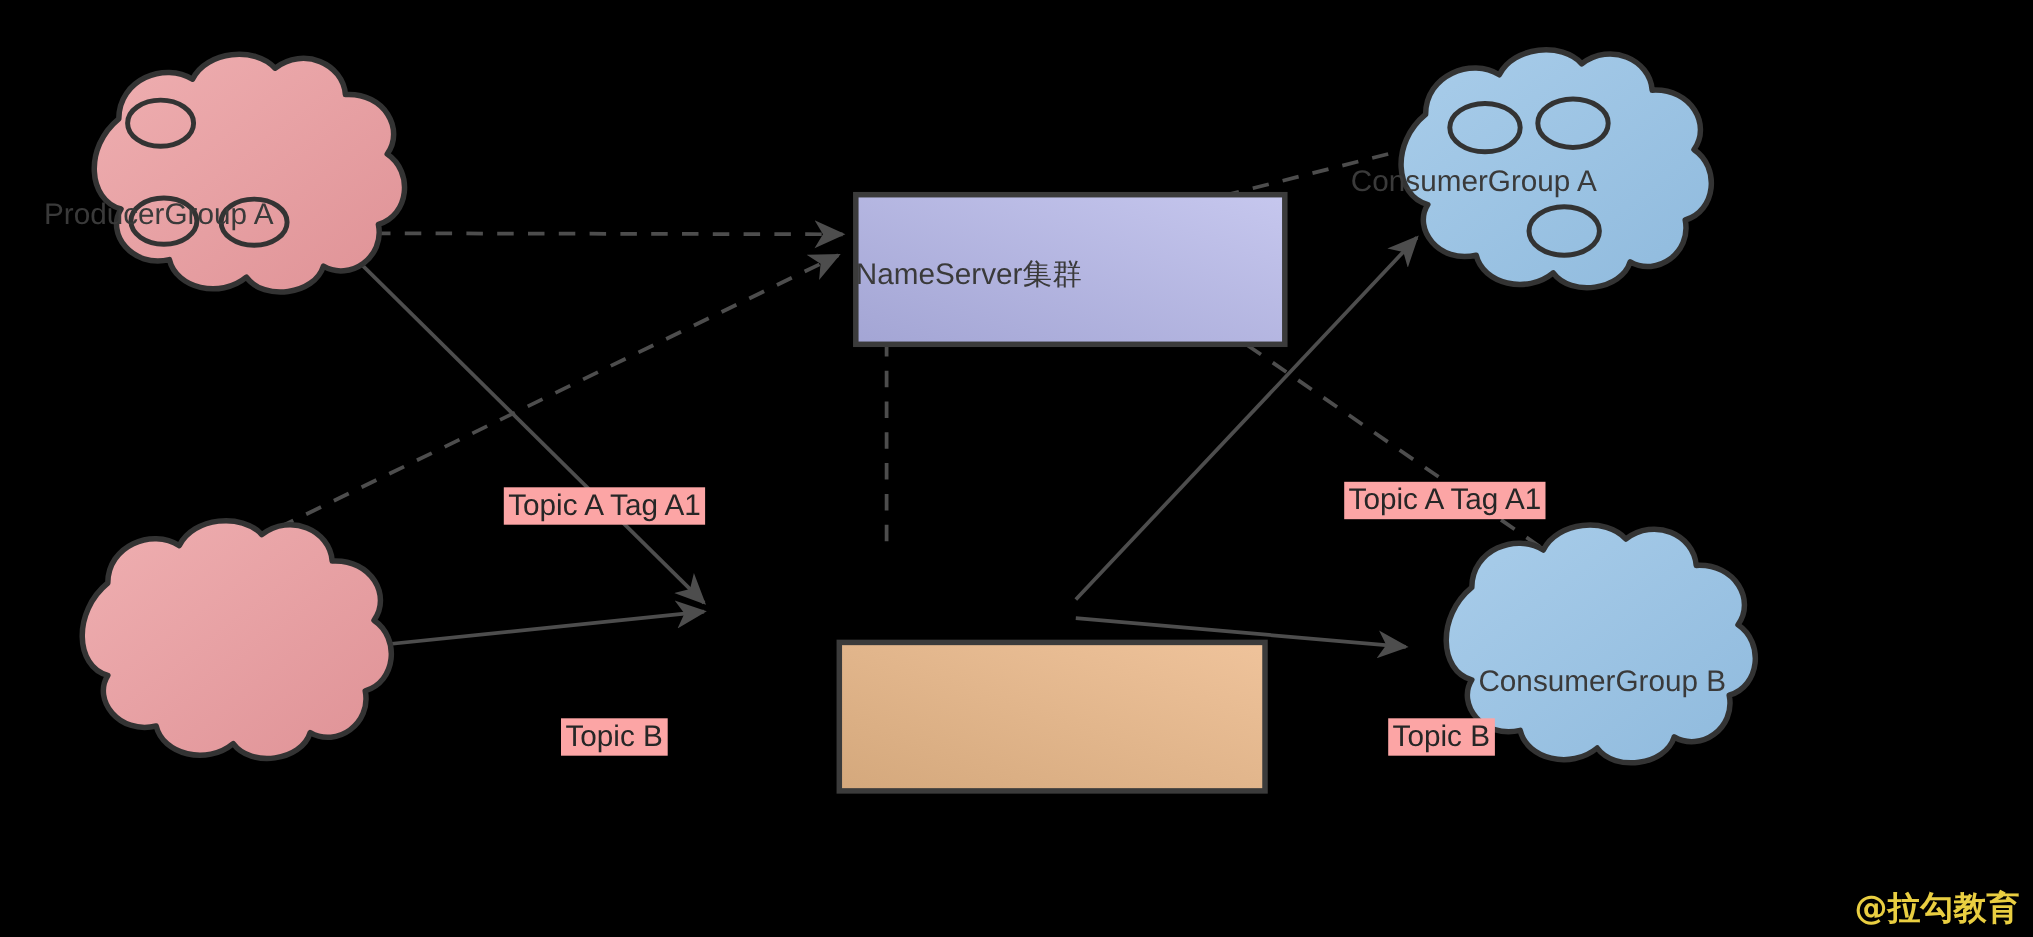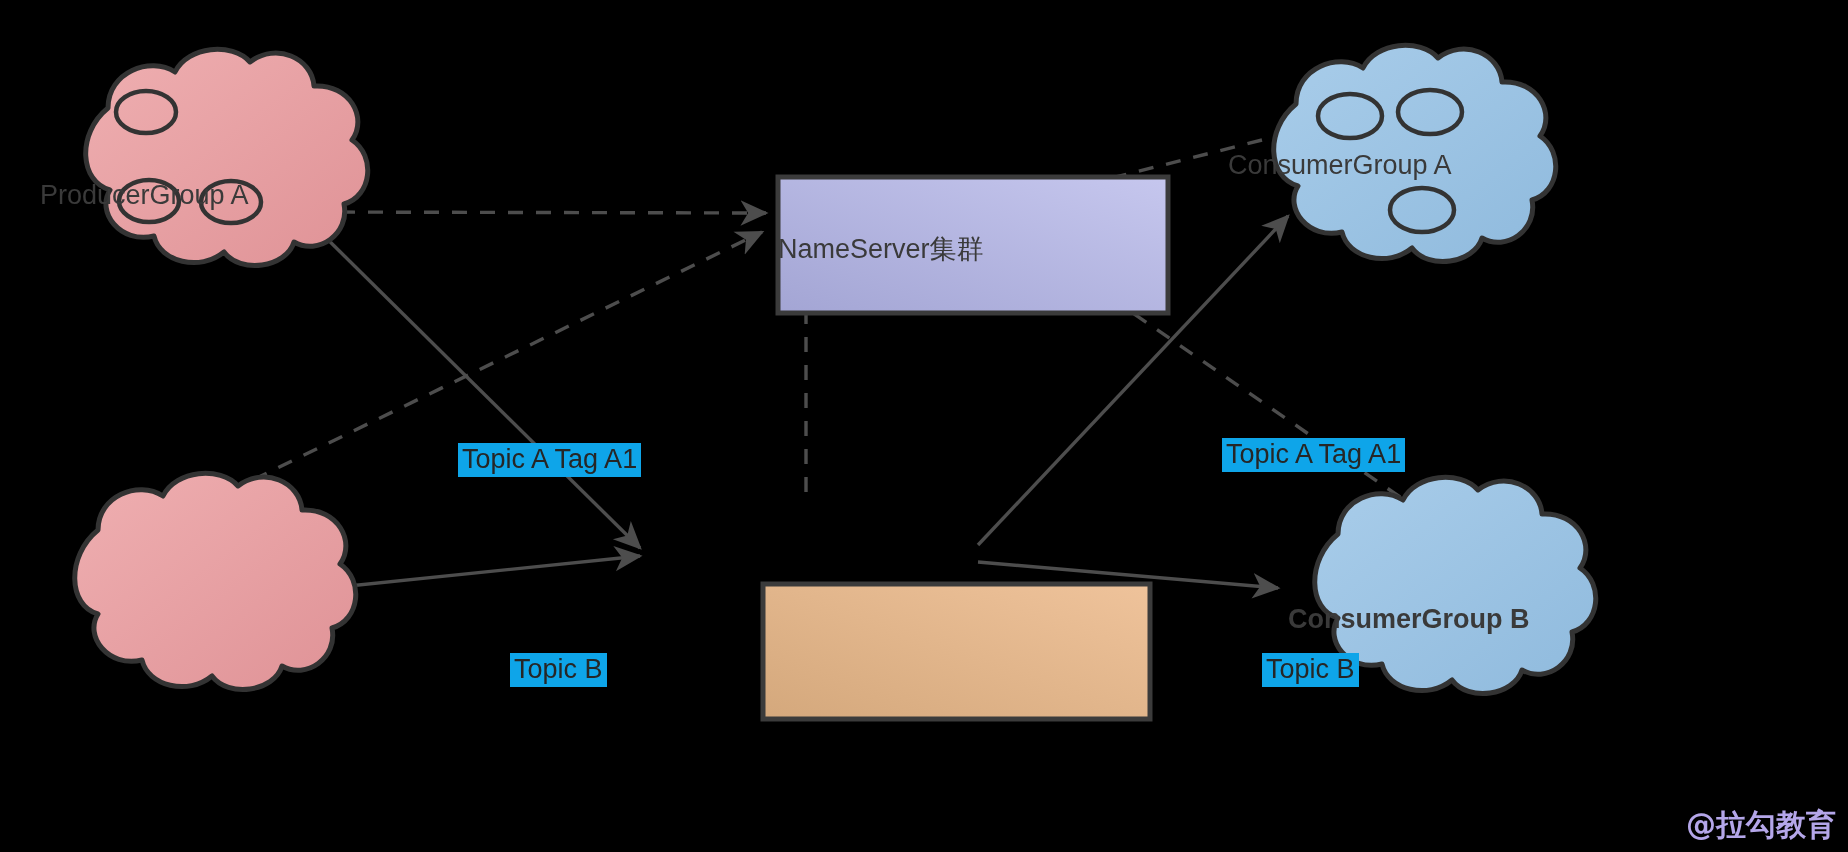--- a/index.html
+++ b/index.html
@@ -26,33 +26,33 @@
     position: absolute;
     color: #3a3a3a;
     font-size: 27px;
     font-family: "Liberation Sans", "DejaVu Sans", sans-serif;
     white-space: nowrap;
     letter-spacing: 0px;
     pointer-events: none;
   }
   .edge-label {
     position: absolute;
-    background: #0ea5e9;
+    background: #fca5a5;
     color: #262626;
     font-size: 27px;
     font-family: "Liberation Sans", "DejaVu Sans", sans-serif;
     white-space: nowrap;
     padding: 2px 4px 3px 4px;
     line-height: 1.08;
   }
   .watermark {
     position: absolute;
     right: 12px;
     bottom: 6px;
-    color: #c4b5fd;
+    color: #fde047;
     opacity: 0.92;
     font-size: 30px;
     font-weight: bold;
     font-family: "DejaVu Sans", sans-serif;
     white-space: nowrap;
     text-shadow: 0 0 3px rgba(0,0,0,0.55);
   }
 </style>
 </head>
 <body>
@@ -177,21 +177,21 @@
     <g>
       <rect x="763" y="584" width="387" height="135" fill="url(#gradBroker)" stroke="#3b3b3b" stroke-width="5"></rect>
     </g>
   </svg>
 
   <div class="node-label" style="left:40px; top:180px; width:320px;">ProducerGroup A</div>
 
 
   <div class="node-label" style="left:1228px; top:150px; width:340px;">ConsumerGroup A</div>
 
-  <div class="node-label" style="left:1288px; top:604px; width:340px;font-weight:bold;">ConsumerGroup B</div>
+  <div class="node-label" style="left:1344px; top:604px; width:340px;">ConsumerGroup B</div>
 
   <div class="node-label" style="left:778px; top:231px; width:390px;">NameServer集群</div>
 
 
   <div class="edge-label" style="left:458px; top:443px;">Topic A Tag A1</div>
 
   <div class="edge-label" style="left:1222px; top:438px;">Topic A Tag A1</div>
 
   <div class="edge-label" style="left:510px; top:653px;">Topic B</div>
 

